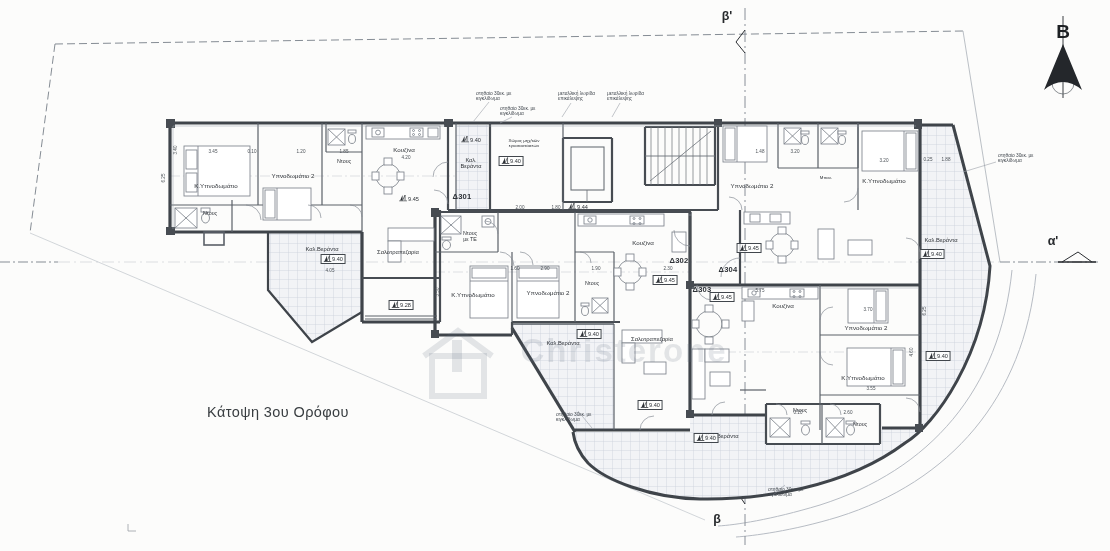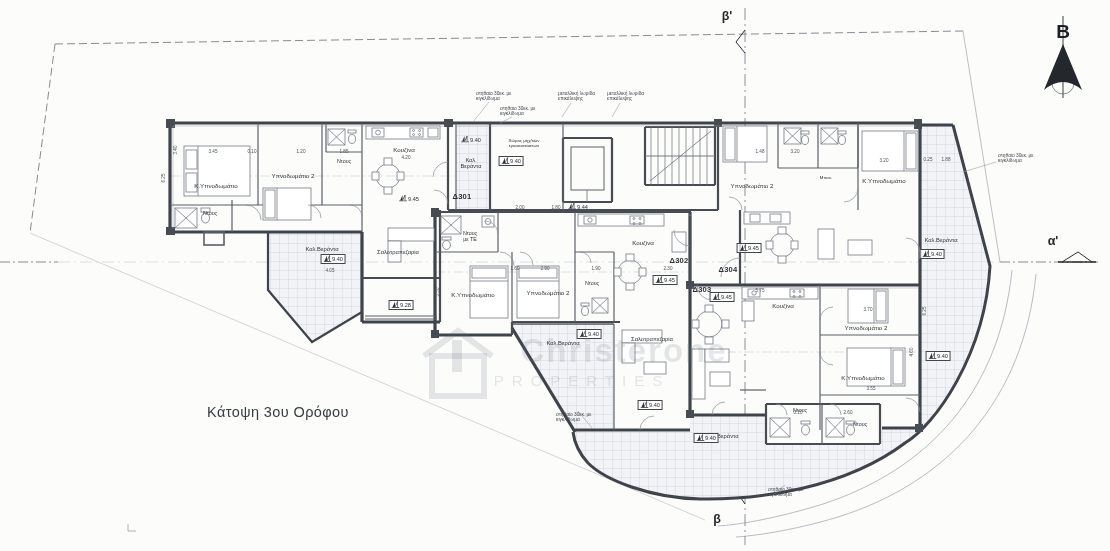--- a/index.html
+++ b/index.html
@@ -556,14 +556,13 @@
           <path d="M0,6.5H8" stroke="#2e3237" stroke-width="0.8"></path>
         </svg><span>9.40</span></div>
     </div>
 
   <div class="lbl title" style="left:278px;top:412px;">Κάτοψη 3ου Ορόφου</div>
   <div class="lbl north-label" style="left:1063px;top:32px;">B</div>
   <div class="lbl sec" style="left:727px;top:16px;">β'</div>
   <div class="lbl sec" style="left:717px;top:519px;">β</div>
   <div class="lbl sec" style="left:1053px;top:241px;">α'</div>
   <div class="lbl wm1" style="left:592px;top:351px;margin-left:32px;">Christerone</div>
-  <div class="lbl wm2" style="left:582px;top:381px;">PROPERTIES</div>
 </div>
 
 </body></html>

